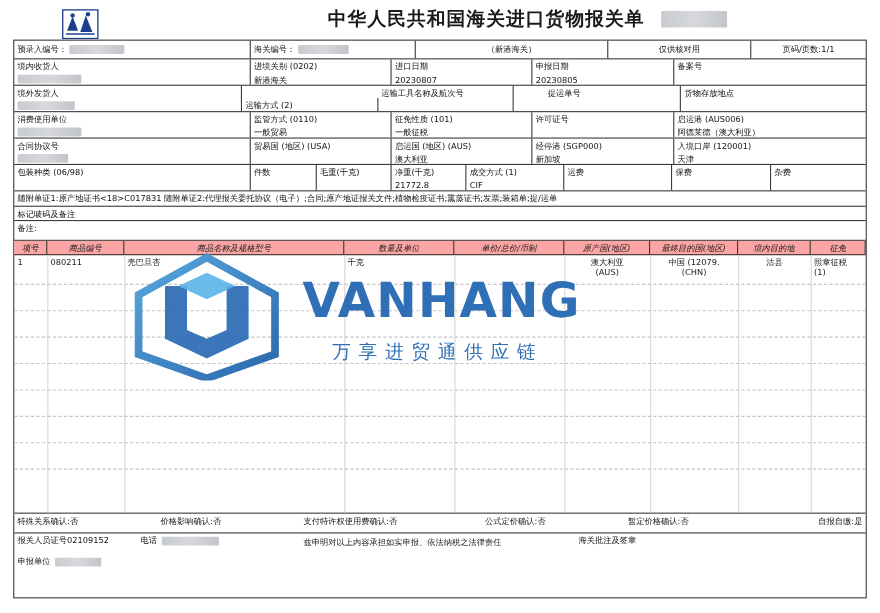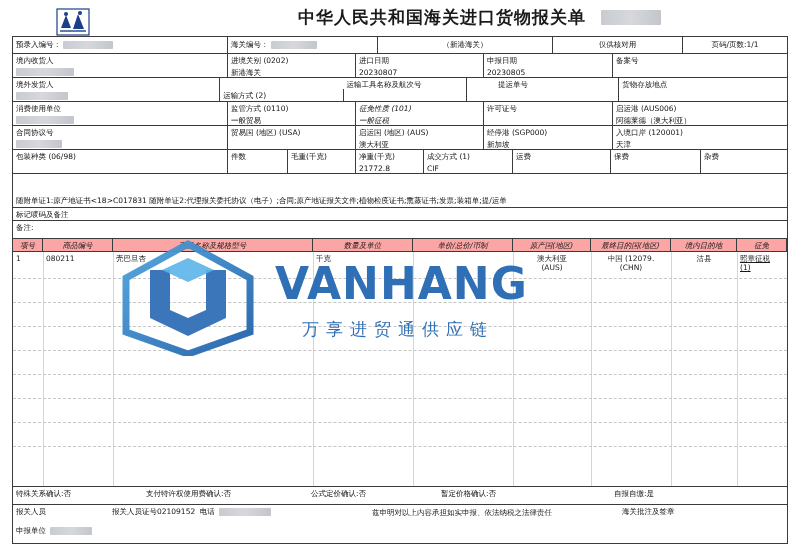--- a/index.html
+++ b/index.html
@@ -138,21 +138,21 @@
     position: absolute;
     top: 0;
     bottom: 0;
     width: 0;
     border-left: 1px solid #d5d5d5;
   }
   
   .watermark {
     position: absolute;
     left: 110px;
-    top: 242px;
+    top: 232px;
     width: 560px;
     height: 120px;
     pointer-events: none;
     z-index: 5;
   }
   .wm-text {
     position: absolute;
     left: 165px;
     top: 16px;
     font-size: 44px;
@@ -264,21 +264,21 @@
 
     <div class="row r2">
       <div class="cell" style="width:215px;">
         <div class="lbl">消费使用单位</div>
         <span class="redact" style="width:58px;height:8px;margin-top:2px;"></span>
       </div>
       <div class="cell" style="width:128px;">
         <div class="lbl">监管方式 (0110)</div>
         <div class="val">一般贸易</div>
       </div>
-      <div class="cell" style="width:128px;font-style:italic;">
+      <div class="cell" style="width:128px;">
         <div class="lbl">征免性质 (101)</div>
         <div class="val">一般征税</div>
       </div>
       <div class="cell" style="width:129px;">
         <div class="lbl">许可证号</div>
         <div class="val"></div>
       </div>
       <div class="cell" style="width:174px;">
         <div class="lbl">启运港 (AUS006)</div>
         <div class="val">阿德莱德（澳大利亚）</div>
@@ -335,21 +335,21 @@
       <div class="cell" style="width:90px;">
         <div class="lbl">保费</div>
         <div class="val"></div>
       </div>
       <div class="cell" style="width:86px;">
         <div class="lbl">杂费</div>
         <div class="val"></div>
       </div>
     </div>
 
-    <div class="row r1" style="height:14px;margin-top:20px;">
+    <div class="row r1" style="height:14px;">
       <div class="cell" style="width:774px;border-right:none;">
         <span class="lbl">随附单证1:</span><span class="lbl">原产地证书&lt;18&gt;C017831 随附单证2:代理报关委托协议（电子）;合同;原产地证报关文件;植物检疫证书;熏蒸证书;发票;装箱单;提/运单</span>
       </div>
     </div>
 
     <div class="row r1" style="height:13px;">
       <div class="cell" style="width:774px;border-right:none;">
         <span class="lbl">标记唛码及备注</span>
       </div>
     </div>
@@ -387,61 +387,61 @@
         <div class="cell" style="width:30px;border-right:none;text-align:left;">1</div>
         <div class="cell" style="width:70px;border-right:none;">080211</div>
         <div class="cell" style="width:200px;border-right:none;">壳巴旦杏</div>
         <div class="cell" style="width:100px;border-right:none;">千克</div>
         <div class="cell" style="width:100px;border-right:none;"></div>
         <div class="cell" style="width:78px;border-right:none;text-align:center;white-space:pre-line;line-height:1.25;">澳大利亚
 (AUS)</div>
         <div class="cell" style="width:80px;border-right:none;text-align:center;white-space:pre-line;line-height:1.25;">中国 (12079.
 (CHN)</div>
         <div class="cell" style="width:66px;border-right:none;text-align:center;">沽县</div>
-        <div class="cell" style="width:50px;border-right:none;white-space:pre-line;line-height:1.25;text-decoration:underline;">照章征税
+        <div class="cell" style="width:50px;border-right:none;white-space:pre-line;line-height:1.25;">照章征税
 (1)</div>
       </div>
 
       <div class="empty-rows">
         <div class="empty-line"></div>
         <div class="empty-line"></div>
         <div class="empty-line"></div>
         <div class="empty-line"></div>
         <div class="empty-line"></div>
         <div class="empty-line"></div>
         <div class="empty-line"></div>
         <div class="empty-line"></div>
       </div>
     </div>
 
     <div class="row r1" style="height:18px;">
       <div class="cell" style="width:130px;border-right:none;">
         <span class="lbl">特殊关系确认:</span><span class="lbl">否</span>
       </div>
+      <div class="cell" style="width:130px;border-right:none;">
+        <span class="lbl">价格影响确认:</span><span class="lbl">否</span>
+      </div>
       <div class="cell" style="width:165px;border-right:none;">
         <span class="lbl">支付特许权使用费确认:</span><span class="lbl">否</span>
       </div>
       <div class="cell" style="width:130px;border-right:none;">
         <span class="lbl">公式定价确认:</span><span class="lbl">否</span>
       </div>
       <div class="cell" style="width:130px;border-right:none;">
         <span class="lbl">暂定价格确认:</span><span class="lbl">否</span>
       </div>
       <div class="cell" style="width:89px;border-right:none;text-align:right;">
         <span class="lbl">自报自缴:</span><span class="lbl">是</span>
       </div>
     </div>
 
     <div class="row r2" style="height:19px;border-bottom:none;">
-      <div class="cell" style="width:96px;border-right:none;">
-        <span class="lbl">报关人员</span>
-      </div>
       <div class="cell" style="width:260px;border-right:none;">
         <span class="lbl">报关人员证号</span><span class="lbl">02109152</span>
-        <span class="lbl" style="margin-left:2px;">电话</span><span class="redact mini-redact-2" style="margin-left:4px;"></span>
+        <span class="lbl" style="margin-left:26px;">电话</span><span class="redact mini-redact-2" style="margin-left:4px;"></span>
       </div>
       <div class="cell" style="width:250px;border-right:none;">
         <span class="declare-text">兹申明对以上内容承担如实申报、依法纳税之法律责任</span>
       </div>
       <div class="cell" style="width:168px;border-right:none;">
         <span class="lbl">海关批注及签章</span>
       </div>
     </div>
 
     <div class="row" style="height:18px;border-bottom:none;">

